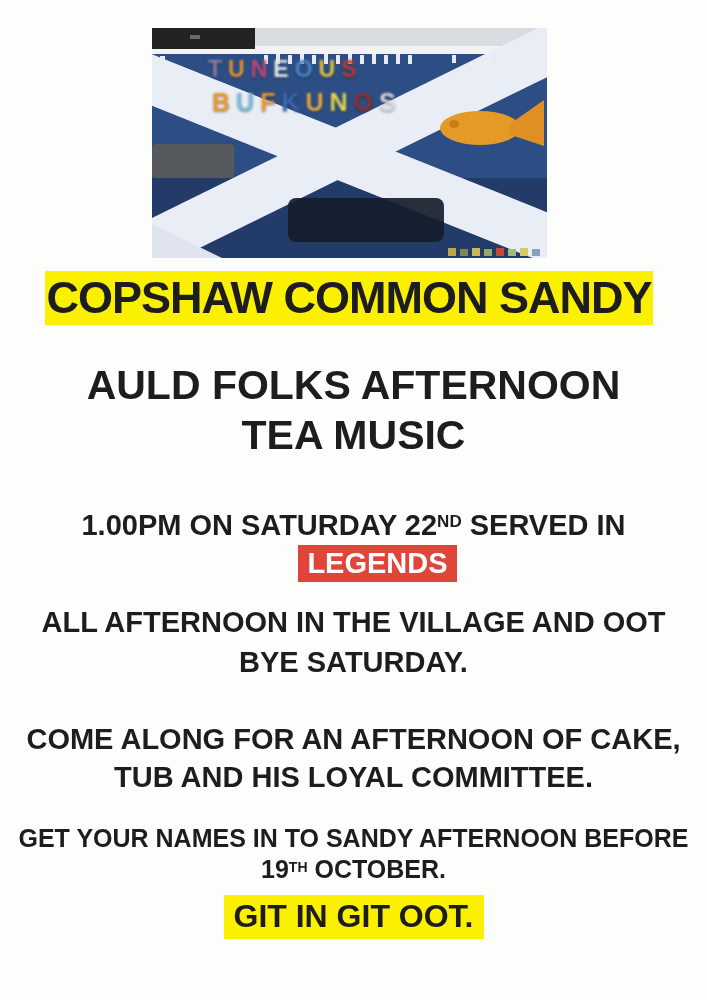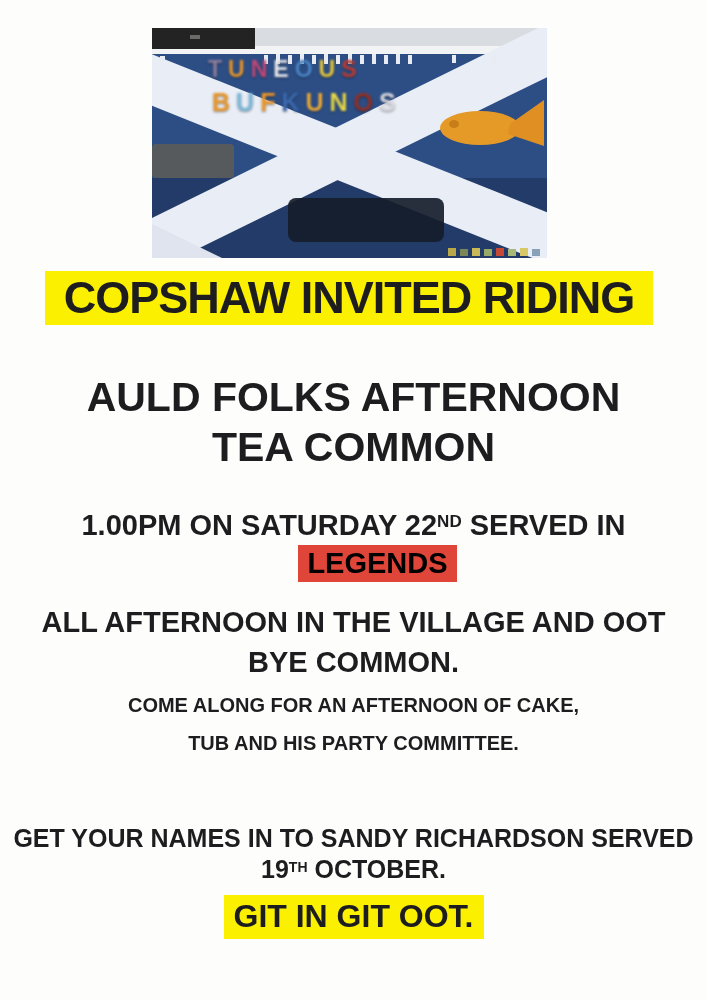--- a/index.html
+++ b/index.html
@@ -17,28 +17,28 @@
     filter:blur(1.1px);text-shadow:0 1px 2px rgba(0,0,0,.45);}
   .magnet-row.r1{left:56px;top:28px;font-size:23px;}
   .magnet-row.r2{left:60px;top:60px;font-size:25px;}
   
   .center{position:absolute;left:0;width:707px;text-align:center;}
   .title-bar{
     position:absolute;left:45px;top:271px;width:608px;height:54px;
     background:#fbf000;display:flex;align-items:center;justify-content:center;
   }
   .title-bar span{font-size:45px;letter-spacing:-1px;white-space:nowrap;}
-  .headline{top:372px;font-size:41px;line-height:50px;letter-spacing:0px;}
+  .headline{top:360px;font-size:41px;line-height:50px;letter-spacing:0px;}
   .when{top:508px;font-size:29px;line-height:34px;}
   .when .sup, .rsvp .sup{font-size:17px;vertical-align:top;position:relative;top:-3px;}
   .venue-line{margin-top:3px;}
-  .venue-box{display:inline-block;background:#e0453a;color:#000000;
+  .venue-box{display:inline-block;background:#e0453a;color:#ffffff;
     padding:1px 9px 2px 9px;font-size:29px;margin-left:48px;}
   .invite{top:602px;font-size:29px;line-height:40px;}
-  .details{top:686px;font-size:20px;line-height:38px;}
+  .details{top:720px;font-size:29px;line-height:38px;}
   .rsvp{top:823px;font-size:25px;line-height:31px;}
   .rsvp .sup{font-size:14px;top:-2px;text-align:center;}
   .footer-line{top:895px;font-size:32px;}
   .footer-box{display:inline-block;background:#fbf000;padding:3px 10px 4px 10px;}
 </style>
 </head>
 <body>
 
 <div class="page">
 
@@ -114,47 +114,47 @@
         <span style="color: rgb(232, 150, 42);">F</span>
         <span style="color: rgb(58, 106, 176);">K</span>
         <span style="color: rgb(232, 168, 58);">U</span>
         <span style="color: rgb(232, 216, 74);">N</span>
         <span style="color: rgb(144, 48, 40);">O</span>
         <span style="color: rgb(216, 216, 224);">S</span>
       </div>
   </div>
 
   <div class="title-bar">
-    <span>COPSHAW INVITED RIDING</span>
+    <span>COPSHAW COMMON SANDY</span>
   </div>
 
   <div class="center headline">
     <div>AULD FOLKS AFTERNOON</div>
-    <div>TEA COMMON</div>
+    <div>TEA MUSIC</div>
   </div>
 
   <div class="center when">
     <div><span>1.00PM ON SATURDAY 22</span><span class="sup">ND</span><span> SERVED IN</span></div>
     <div class="venue-line">
       <span class="venue-box">LEGENDS</span>
     </div>
   </div>
 
   <div class="center invite">
     <div>ALL AFTERNOON IN THE VILLAGE AND OOT</div>
-    <div>BYE COMMON.</div>
+    <div>BYE SATURDAY.</div>
   </div>
 
   <div class="center details">
     <div>COME ALONG FOR AN AFTERNOON OF CAKE,</div>
-    <div>TUB AND HIS PARTY COMMITTEE.</div>
+    <div>TUB AND HIS LOYAL COMMITTEE.</div>
   </div>
 
   <div class="center rsvp">
-    <div>GET YOUR NAMES IN TO SANDY RICHARDSON SERVED</div>
+    <div>GET YOUR NAMES IN TO SANDY AFTERNOON BEFORE</div>
     <div><span>19</span><span class="sup">TH</span><span> OCTOBER.</span></div>
   </div>
 
   <div class="center footer-line">
     <span class="footer-box">GIT IN GIT OOT.</span>
   </div>
 
 </div>
 
 </body></html>

